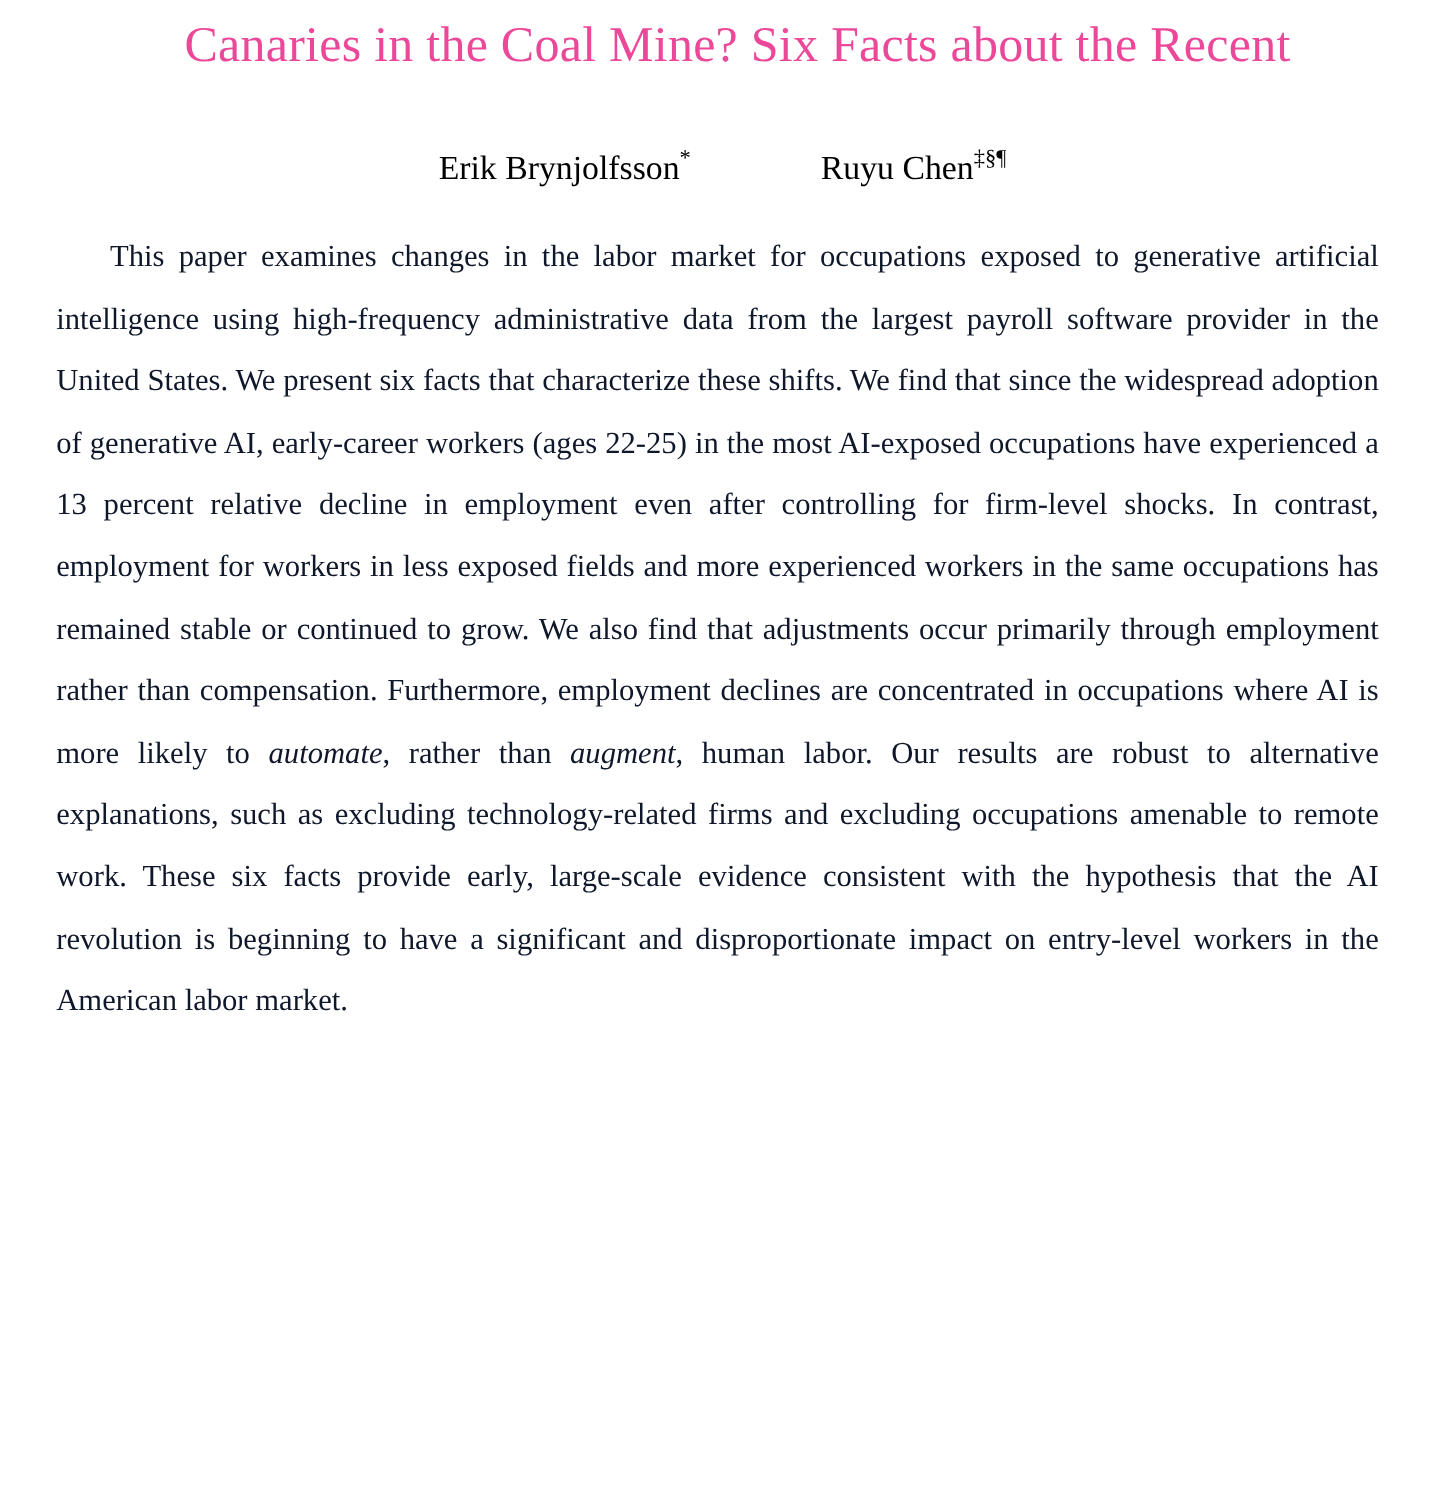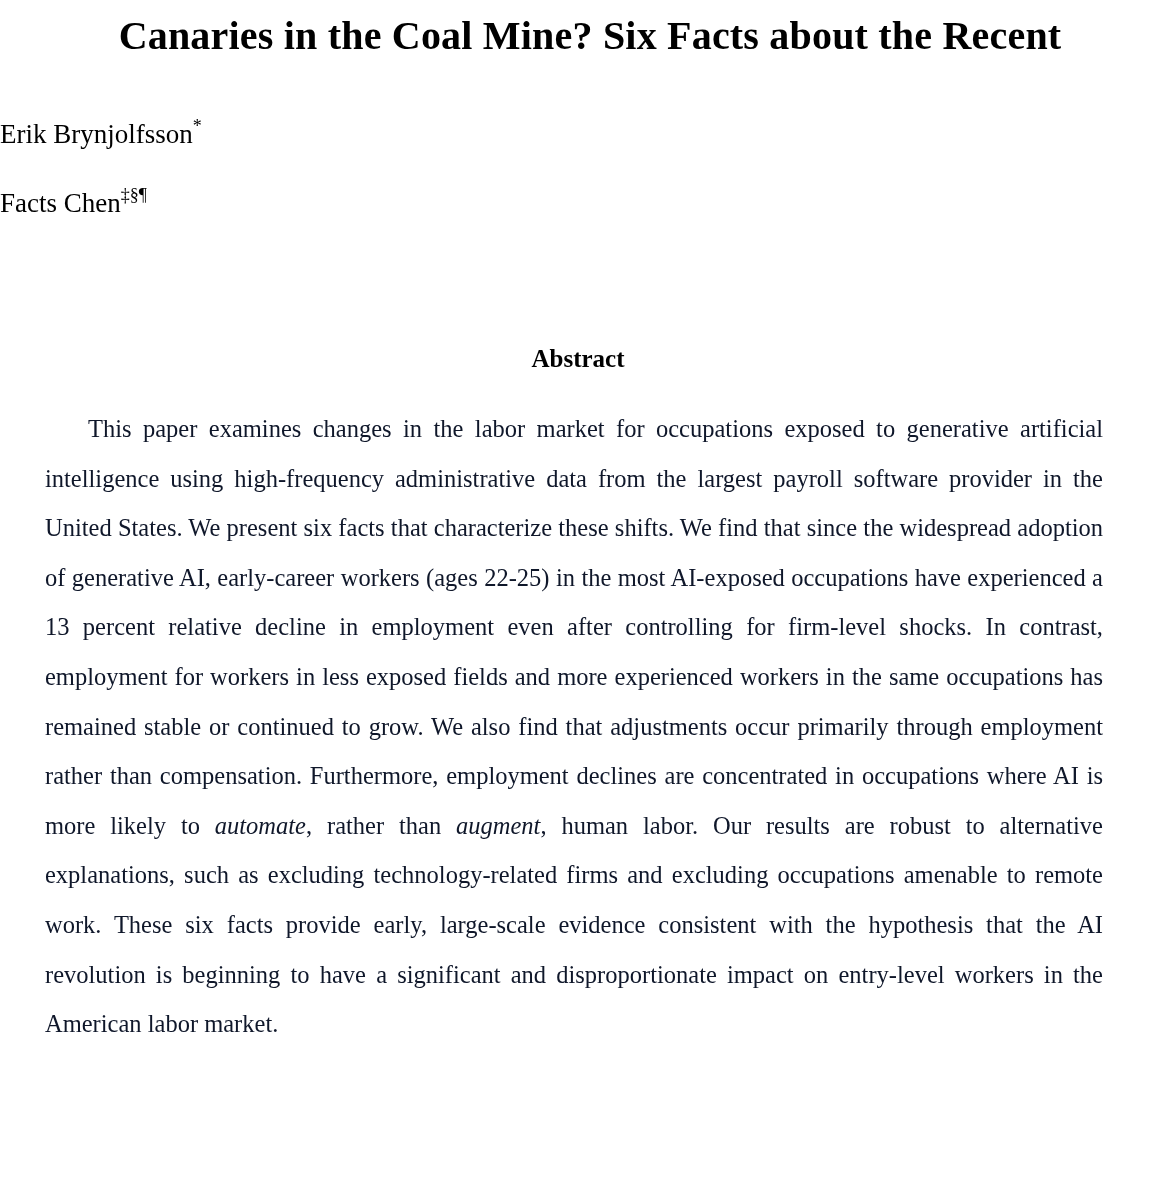--- a/index.html
+++ b/index.html
@@ -21,35 +21,34 @@
     background: #ffffff;
   }
   .title-block {
     text-align: center;
     margin-top: 12px;
   }
   .title-line {
     display: block;
     font-size: 40px;
     line-height: 48px;
-    font-weight: 700;
+    font-weight: 400;
     letter-spacing: 0.2px;
-    color: #000000;
+    color: #ec4899;
     padding-left: 24px;
   }
   .title-line + .title-line {
     margin-top: 42px;
   }
   .authors-row {
     margin-top: 58px;
     display: flex;
     justify-content: center;
     align-items: baseline;
-    gap: 36px;
-    flex-direction: column;
+    gap: 104px;
   }
   .author {
     font-size: 27px;
     line-height: 33px;
     white-space: nowrap;
   }
   .author sup {
     font-size: 18px;
     line-height: 0;
     vertical-align: 11px;
@@ -83,21 +82,20 @@
 <body>
 
 <div class="page">
 
   <div class="title-block">
     <span class="title-line">Canaries in the Coal Mine? Six Facts about the Recent</span>
   </div>
 
   <div class="authors-row">
     <span class="author"><span>Erik Brynjolfsson</span><sup>*</sup></span>
-    <span class="author"><span>Facts Chen</span><sup>‡§¶</sup></span>
+    <span class="author"><span>Ruyu Chen</span><sup>‡§¶</sup></span>
   </div>
 
 
-  <div class="abstract-heading">Abstract</div>
 
   <p class="abstract-body"><span>This paper examines changes in the labor market for occupations exposed to generative artificial intelligence using high-frequency administrative data from the largest payroll software provider in the United States. We present six facts that characterize these shifts. We find that since the widespread adoption of generative AI, early-career workers (ages 22-25) in the most AI-exposed occupations have experienced a 13 percent relative decline in employment even after controlling for firm-level shocks. In contrast, employment for workers in less exposed fields and more experienced workers in the same occupations has remained stable or continued to grow. We also find that adjustments occur primarily through employment rather than compensation. Furthermore, employment declines are concentrated in occupations where AI is more likely to </span><span class="italic">automate</span><span>, rather than </span><span class="italic">augment</span><span>, human labor.  Our results are robust to alternative explanations, such as excluding technology-related firms and excluding occupations amenable to remote work. These six facts provide early, large-scale evidence consistent with the hypothesis that the AI revolution is beginning to have a significant and disproportionate impact on entry-level workers in the American labor market.</span></p>
 
 </div>
 
 </body></html>

